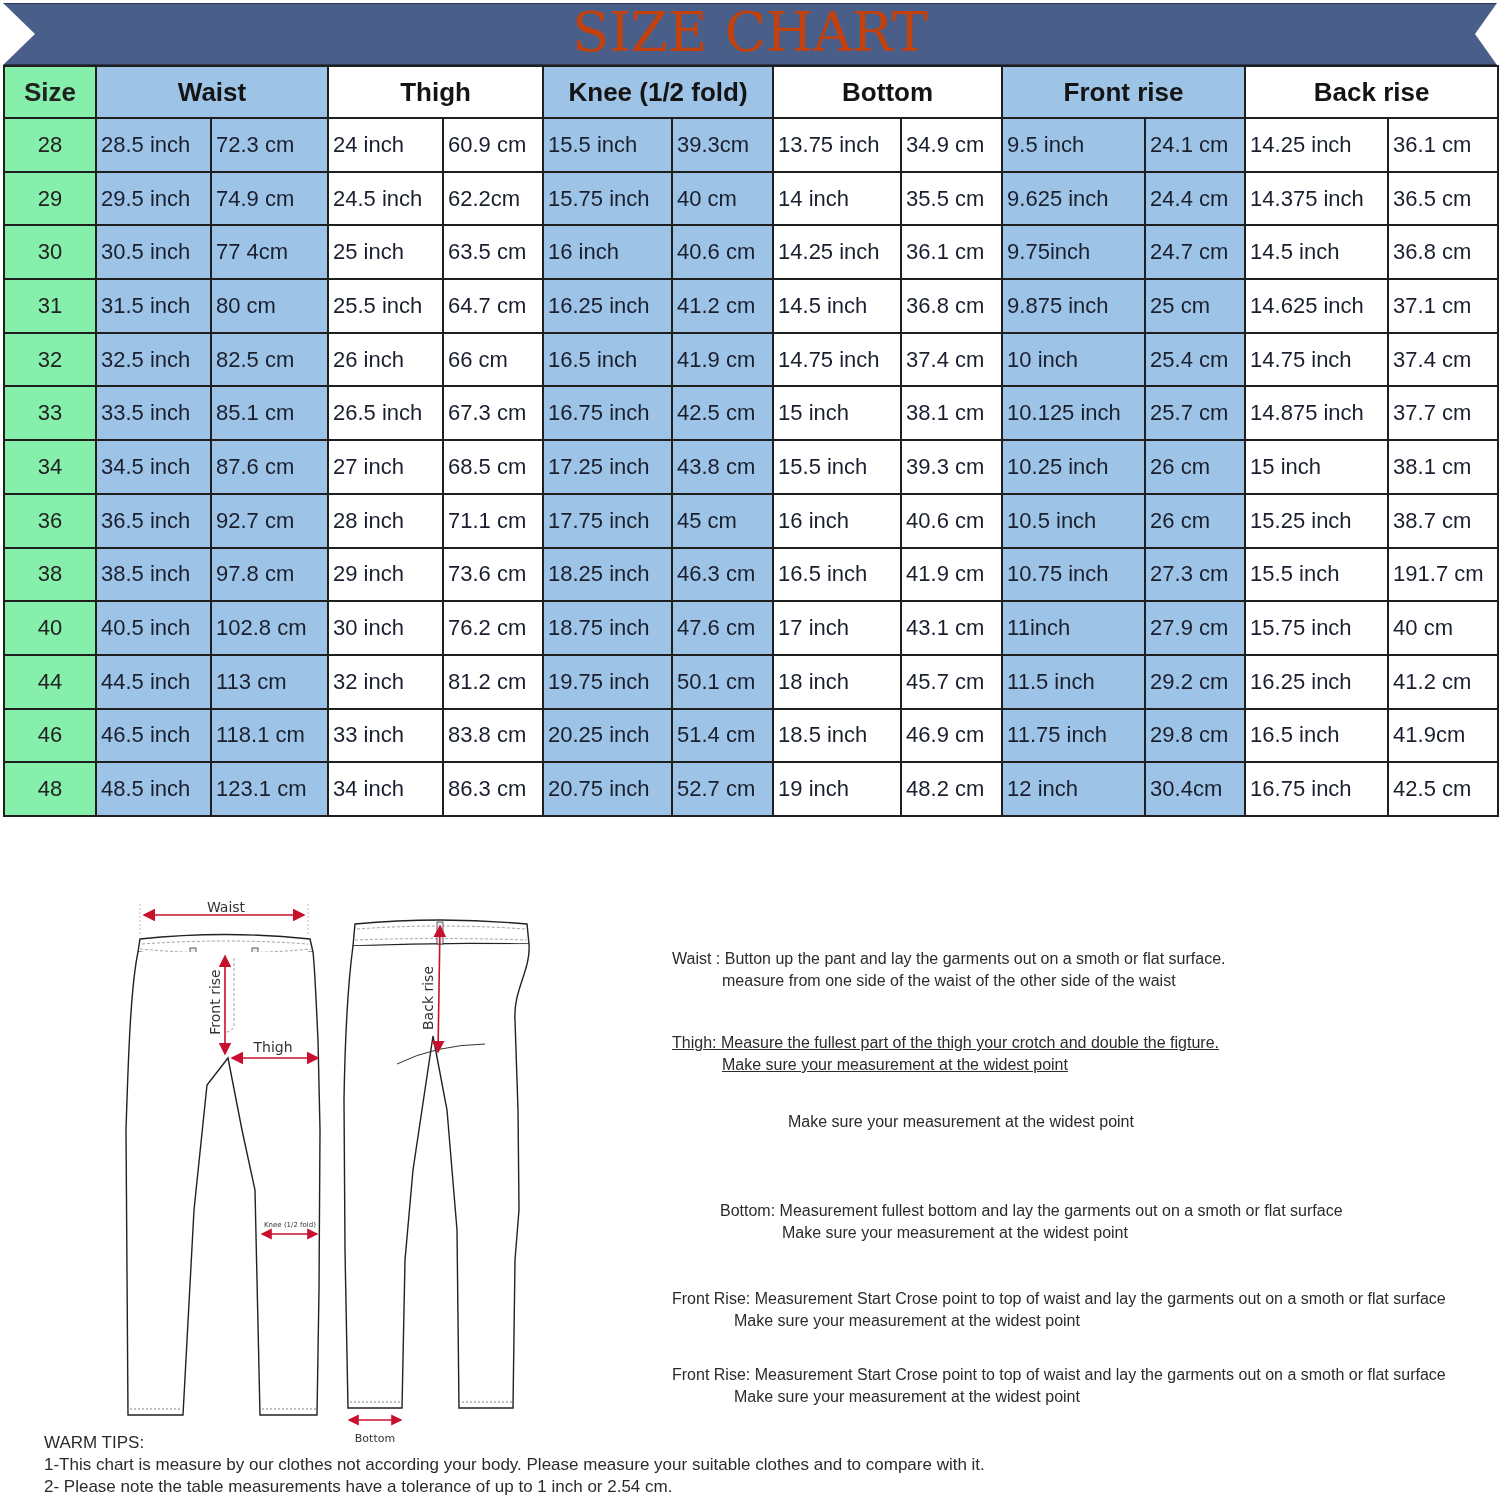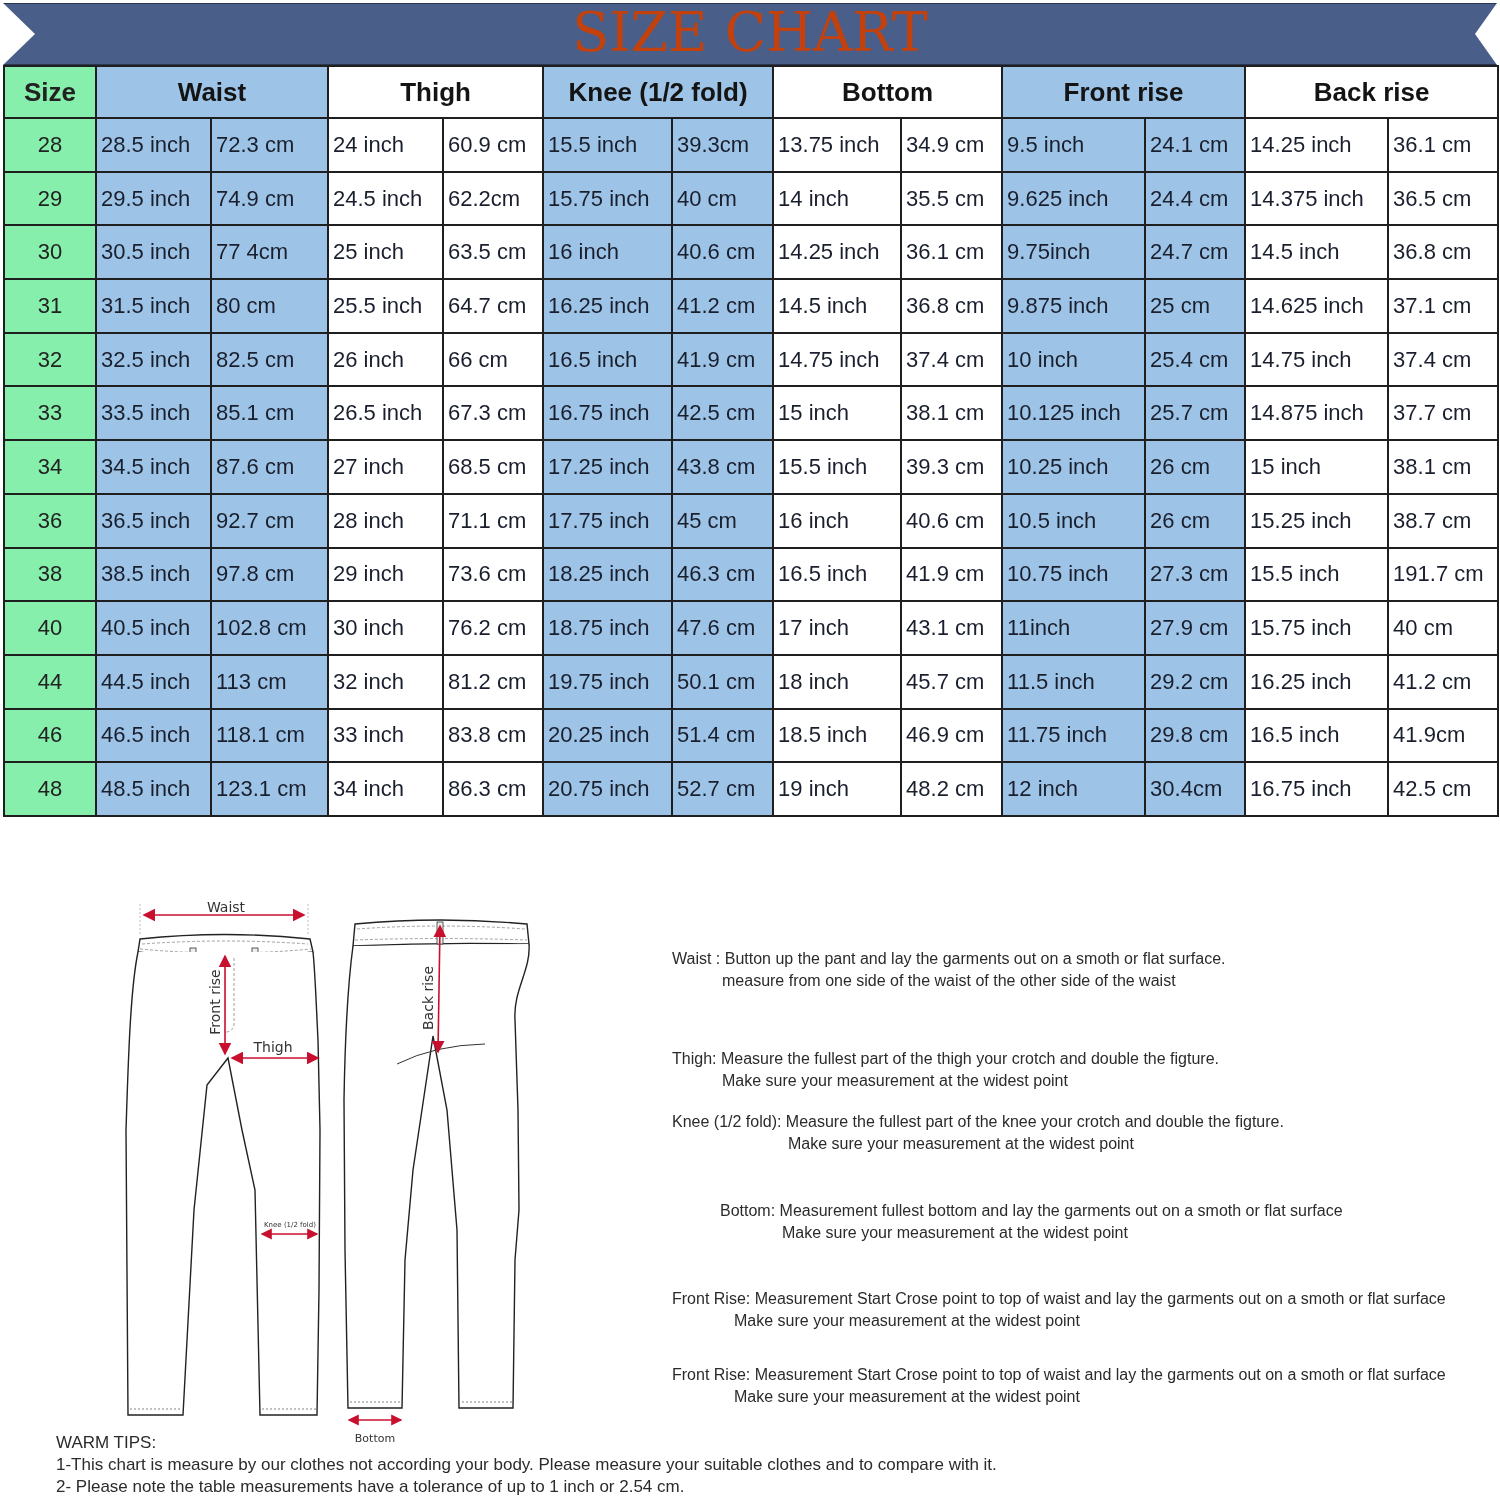--- a/index.html
+++ b/index.html
@@ -25,21 +25,21 @@
   .diagram svg { display: block; }
   .diag-label { font-family: "DejaVu Sans", sans-serif; fill: #333; }
 
   
   .instructions { position: absolute; left: 672px; top: 948px; width: 825px; font-family: "Liberation Sans", sans-serif; font-size: 16px; color: #2b2b2b; }
   .instr-item { position: absolute; left: 0; white-space: nowrap; }
   .instr-line1 { display: block; line-height: 22px; }
   .instr-line2 { display: block; line-height: 22px; }
 
   
-  .tips { position: absolute; left: 44px; top: 1432px; font-size: 17px; color: #2b2b2b; line-height: 22px; margin-left: 12px; }
+  .tips { position: absolute; left: 44px; top: 1432px; font-size: 17px; color: #2b2b2b; line-height: 22px; }
   .tips div { white-space: nowrap; }
 </style>
 </head>
 <body>
 
 <div class="banner"></div>
 <div class="banner-notch-left"></div>
 <div class="banner-notch-right"></div>
 <div class="banner-title">SIZE CHART</div>
 
@@ -336,26 +336,25 @@
     <line x1="14" y1="510" x2="66" y2="510" stroke="#c8102e" stroke-width="1.4" marker-start="url(#arrL2)" marker-end="url(#arrR2)"></line>
     <text class="diag-label" x="40" y="532" font-size="11" text-anchor="middle">Bottom</text>
   </svg>
 </div>
 
 <div class="instructions">
   <div class="instr-item" style="top:0px;">
     <span class="instr-line1">Waist : Button up the pant and lay the garments out on a smoth or flat surface.</span>
     <span class="instr-line2" style="padding-left:50px;">measure from one side of the waist of the other side of the waist</span>
   </div>
-  <div class="instr-item" style="top:100px;">
+  <div class="instr-item" style="top:84px;text-decoration:underline;">
     <span class="instr-line1">Thigh: Measure the fullest part of the thigh your crotch and double the figture.</span>
     <span class="instr-line2" style="padding-left:50px;">Make sure your measurement at the widest point</span>
   </div>
   <div class="instr-item" style="top:163px;">
-    <span class="instr-line1">Knee (1/2 fold): Measure the fullest part of the knee your crotch and double the figture.</span>
     <span class="instr-line2" style="padding-left:116px;">Make sure your measurement at the widest point</span>
   </div>
   <div class="instr-item" style="top:252px;margin-left:48px;">
     <span class="instr-line1">Bottom: Measurement fullest bottom and lay the garments out on a smoth or flat surface</span>
     <span class="instr-line2" style="padding-left:62px;">Make sure your measurement at the widest point</span>
   </div>
   <div class="instr-item" style="top:340px;">
     <span class="instr-line1">Front Rise: Measurement Start Crose point to top of waist and lay the garments out on a smoth or flat surface</span>
     <span class="instr-line2" style="padding-left:62px;">Make sure your measurement at the widest point</span>
   </div>

